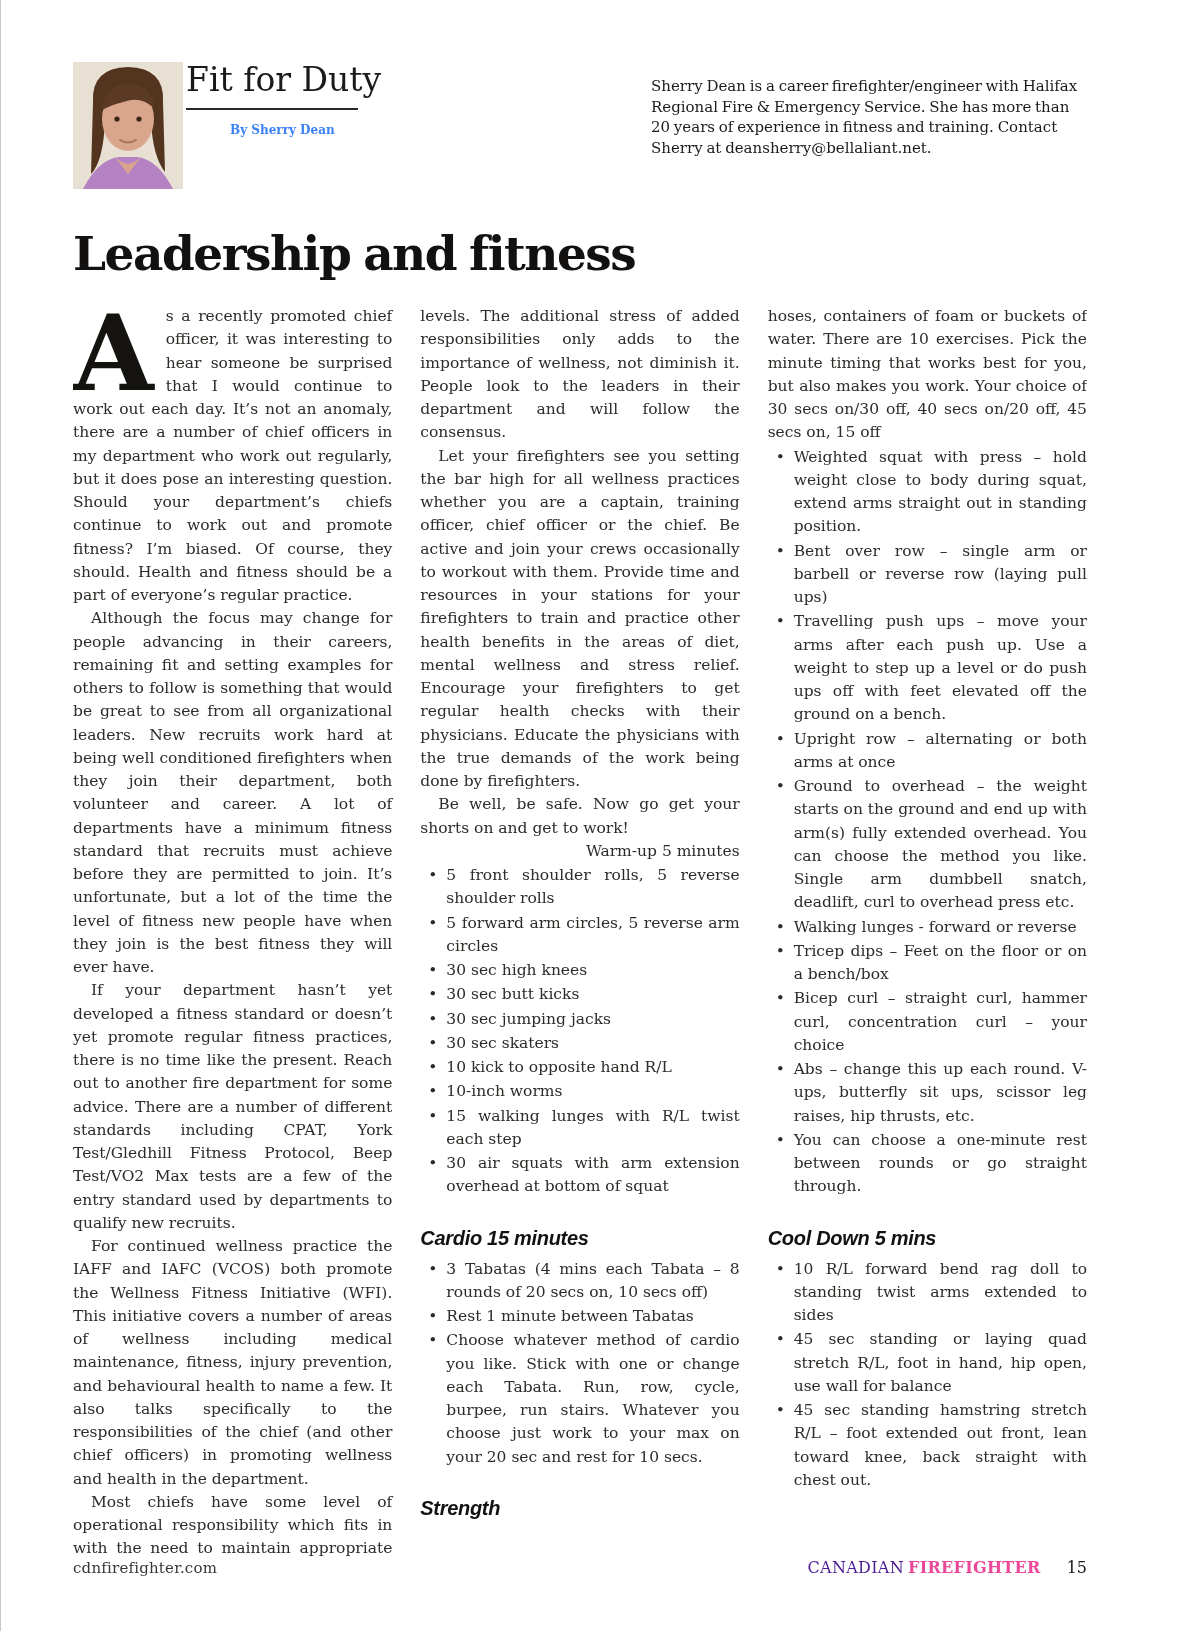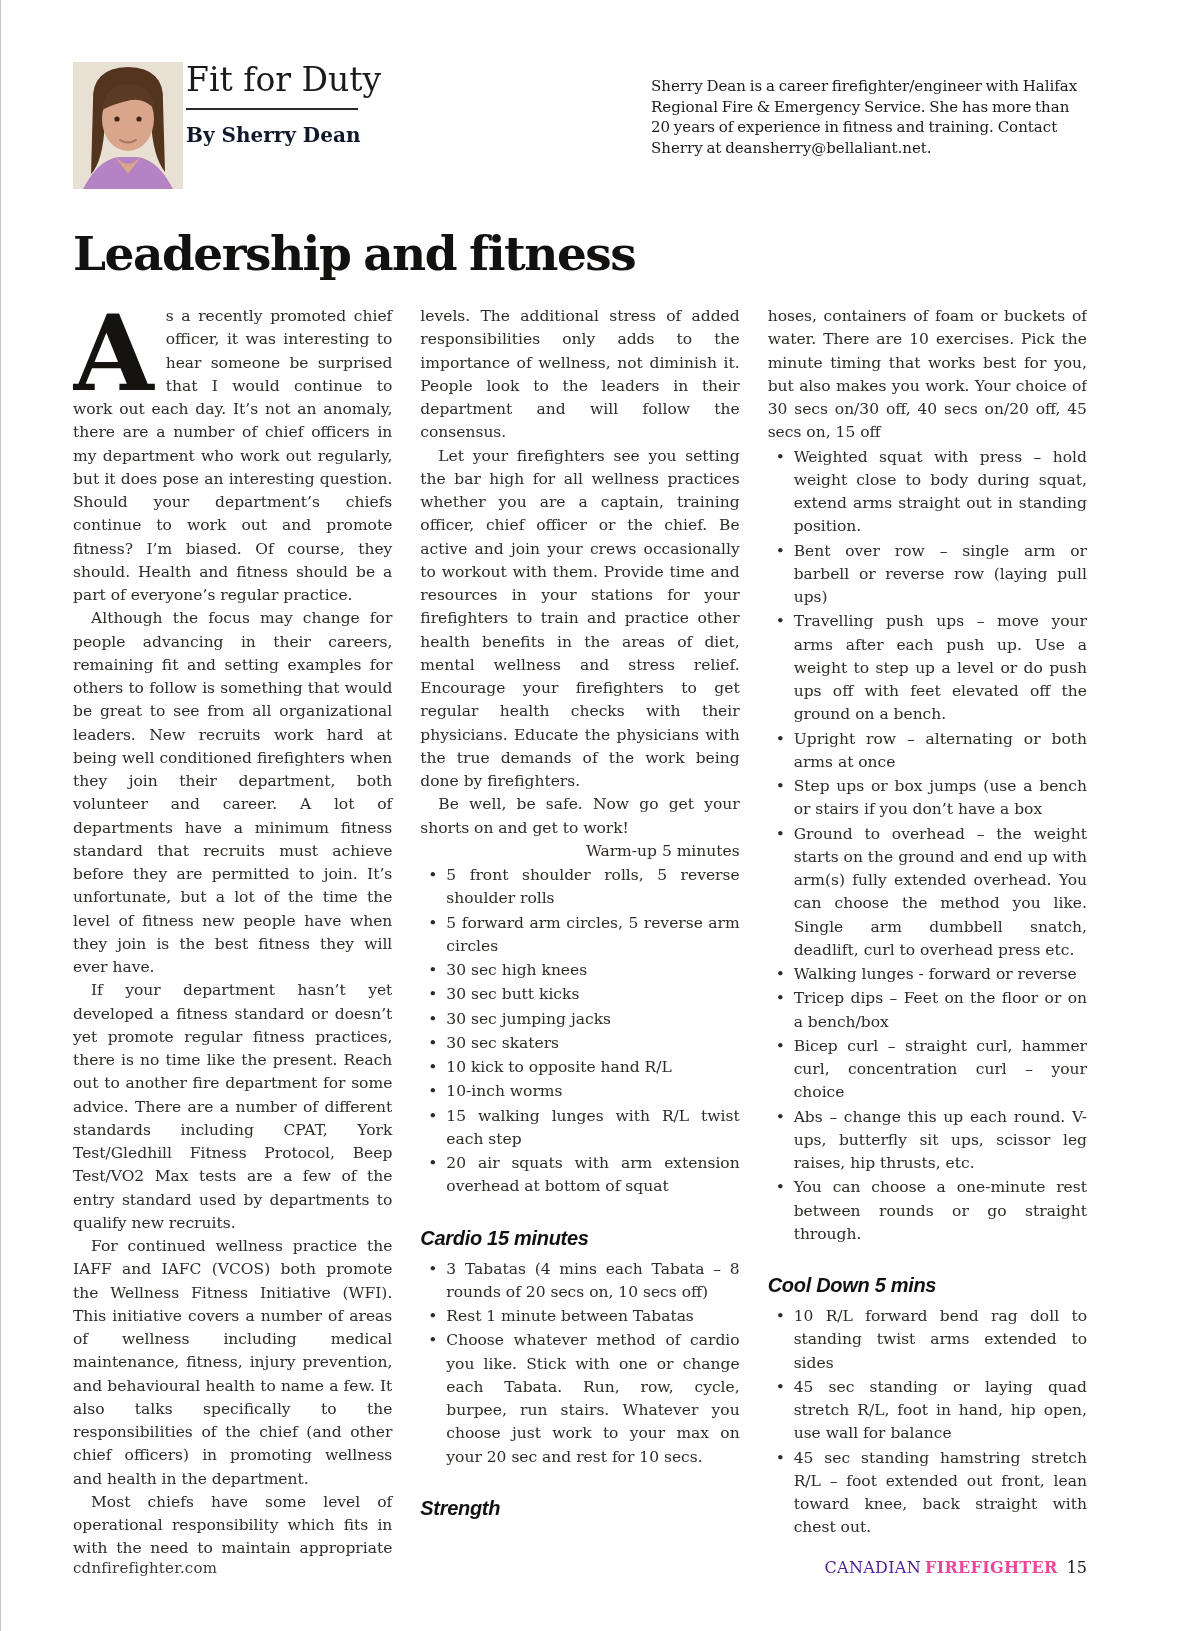--- a/index.html
+++ b/index.html
@@ -21,21 +21,21 @@
     width: 110px; height: 127px; overflow: hidden; background: #e7ded2;
   }
   .title-block { position: absolute; left: 113px; top: 0; }
   .column-title {
     font-family: "DejaVu Serif", serif;
     font-size: 33px; font-weight: 400; color: #1c1a18; letter-spacing: 0;
   }
   .title-rule { width: 172px; height: 2px; background: #2a2a2a; margin-top: 9px; }
   .byline {
     font-family: "DejaVu Serif", serif;
-    font-size: 20px; font-weight: bold; color: #0f172a; margin-top: 13px;
+    font-size: 12px; font-weight: bold; color: #3b82f6; margin-top: 13px; margin-left: 44px;
   }
   .bio {
     position: absolute; right: 0; top: 16px; width: 436px;
     font-size: 15px; line-height: 1.38; color: #1d1b19;
     word-spacing: -1px;
   }
 
   
   .headline {
     margin-top: 16px;
@@ -82,21 +82,21 @@
 
   
   .footer {
     position: absolute; left: 0; right: 0; top: 1558px;
     display: flex; justify-content: space-between; align-items: baseline; gap: 44px;
   }
   .footer-site { font-size: 15px; color: #3a3733; letter-spacing: 0.2px; }
   .footer-right { display: flex; align-items: baseline; gap: 4px; }
   .mag-name { font-size: 16px; color: #4c1d95; letter-spacing: 0.3px; }
   .mag-name-bold { font-size: 16px; font-weight: bold; color: #ec4899; letter-spacing: 0.3px; }
-  .page-number { font-size: 16px; color: #1a1816; margin-left: 5px; }
+  .page-number { font-size: 16px; color: #1a1816; margin-left: 22px; }
 </style>
 </head>
 <body>
 
 <div class="page">
 
   <div class="header">
     <div class="author-photo">
       <svg width="110" height="127" viewBox="0 0 110 127" xmlns="http://www.w3.org/2000/svg">
         <rect x="0" y="0" width="110" height="127" fill="#e9e0d4"></rect>
@@ -136,38 +136,37 @@
         <ul class="bullet-list">
           <li>5 front shoulder rolls, 5 reverse shoulder rolls</li>
           <li>5 forward arm circles, 5 reverse arm circles</li>
           <li>30 sec high knees</li>
           <li>30 sec butt kicks</li>
           <li>30 sec jumping jacks</li>
           <li>30 sec skaters</li>
           <li>10 kick to opposite hand R/L</li>
           <li>10-inch worms</li>
           <li>15 walking lunges with R/L twist each step</li>
-          <li>20 air squats with arm extension overhead at bottom of squat</li>
+          <li>30 air squats with arm extension overhead at bottom of squat</li>
         </ul>
         <div class="section-heading">Cardio 15 minutes</div>
         <ul class="bullet-list">
           <li>3 Tabatas (4 mins each Tabata – 8 rounds of 20 secs on, 10 secs off)</li>
           <li>Rest 1 minute between Tabatas</li>
           <li>Choose whatever method of cardio you like. Stick with one or change each Tabata. Run, row, cycle, burpee, run stairs. Whatever you choose just work to your max on your 20 sec and rest for 10 secs.</li>
         </ul>
         <div class="section-heading">Strength</div>
       </div>
     <div class="col">
         <p class="para">hoses, containers of foam or buckets of water. There are 10 exercises. Pick the minute timing that works best for you, but also makes you work. Your choice of 30 secs on/30 off, 40 secs on/20 off, 45 secs on, 15 off</p>
         <ul class="bullet-list">
           <li>Weighted squat with press – hold weight close to body during squat, extend arms straight out in standing position.</li>
           <li>Bent over row – single arm or barbell or reverse row (laying pull ups)</li>
           <li>Travelling push ups – move your arms after each push up. Use a weight to step up a level or do push ups off with feet elevated off the ground on a bench.</li>
           <li>Upright row – alternating or both arms at once</li>
-          <li>Step ups or box jumps (use a bench or stairs if you don’t have a box</li>
           <li>Ground to overhead – the weight starts on the ground and end up with arm(s) fully extended overhead. You can choose the method you like. Single arm dumbbell snatch, deadlift, curl to overhead press etc.</li>
           <li>Walking lunges - forward or reverse</li>
           <li>Tricep dips – Feet on the floor or on a bench/box</li>
           <li>Bicep curl – straight curl, hammer curl, concentration curl – your choice</li>
           <li>Abs – change this up each round. V-ups, butterfly sit ups, scissor leg raises, hip thrusts, etc.</li>
           <li>You can choose a one-minute rest between rounds or go straight through.</li>
         </ul>
         <div class="section-heading">Cool Down 5 mins</div>
         <ul class="bullet-list">
           <li>10 R/L forward bend rag doll to standing twist arms extended to sides</li>

